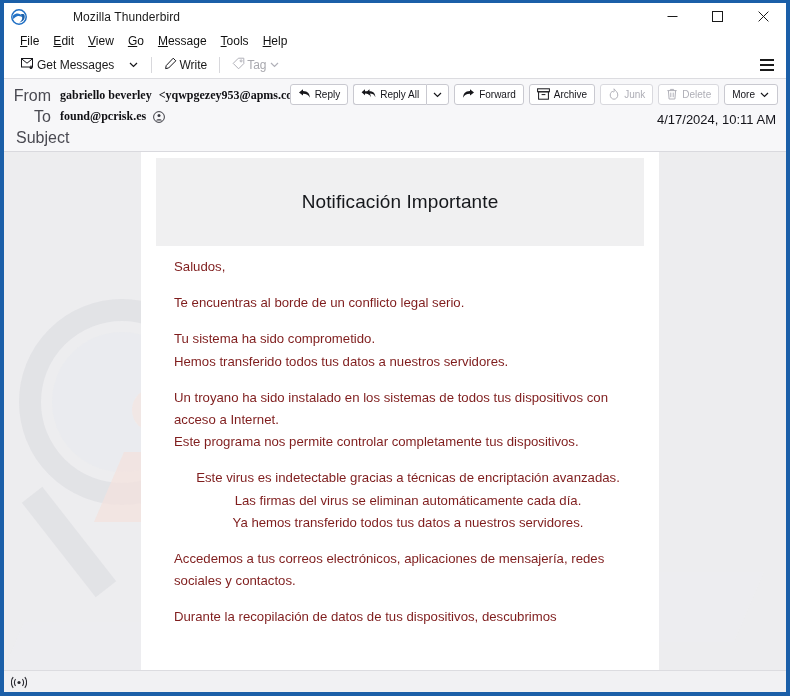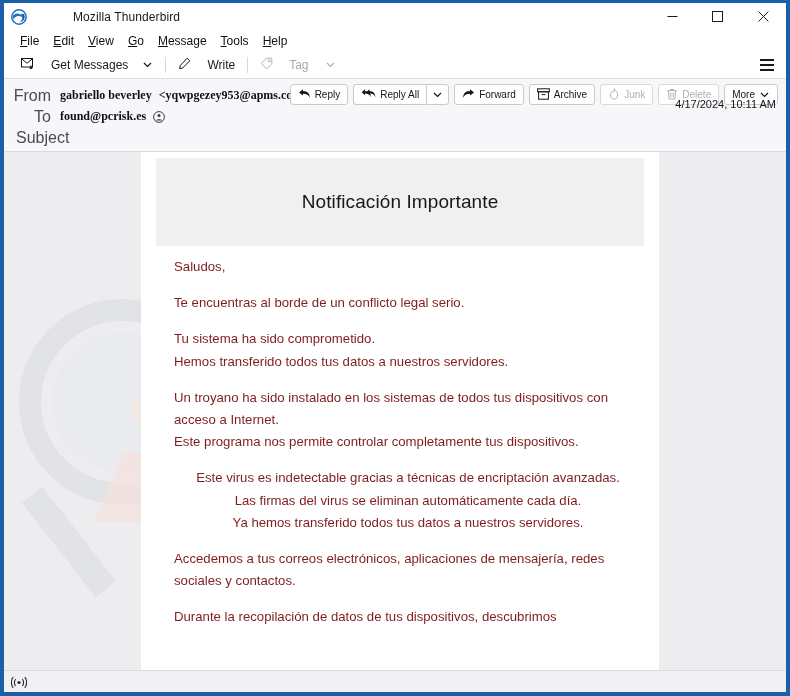--- a/index.html
+++ b/index.html
@@ -89,21 +89,21 @@
     background: #ffffff;
     display: flex;
     align-items: center;
     padding-left: 10px;
     position: relative;
     border-bottom: 1px solid #dcdce0;
   }
   .tbtn {
     display: flex;
     align-items: center;
-    gap: 16px;
+    gap: 2px;
     height: 21px;
     padding: 0 7px;
     font-size: 12px;
     color: #1a1a1a;
     border-radius: 3px;
     white-space: nowrap;
   }
   .tbtn.disabled { color: #a8a8ae; }
   .tbsep {
     width: 1px; height: 16px;
@@ -194,22 +194,22 @@
     border-right: none;
   }
   .abtn.joined-right {
     margin-left: 0;
     border-top-left-radius: 0;
     border-bottom-left-radius: 0;
     padding: 0 5px;
   }
   .msg-date {
     position: absolute;
-    right: 10px; top: 19px;
-    font-size: 11px;
+    right: 10px; top: 33px;
+    font-size: 13px;
     color: #14141a;
   }
 
   
   .msg-body {
     flex: 1 1 auto;
     position: relative;
     background: #ededef;
     overflow: hidden;
   }

